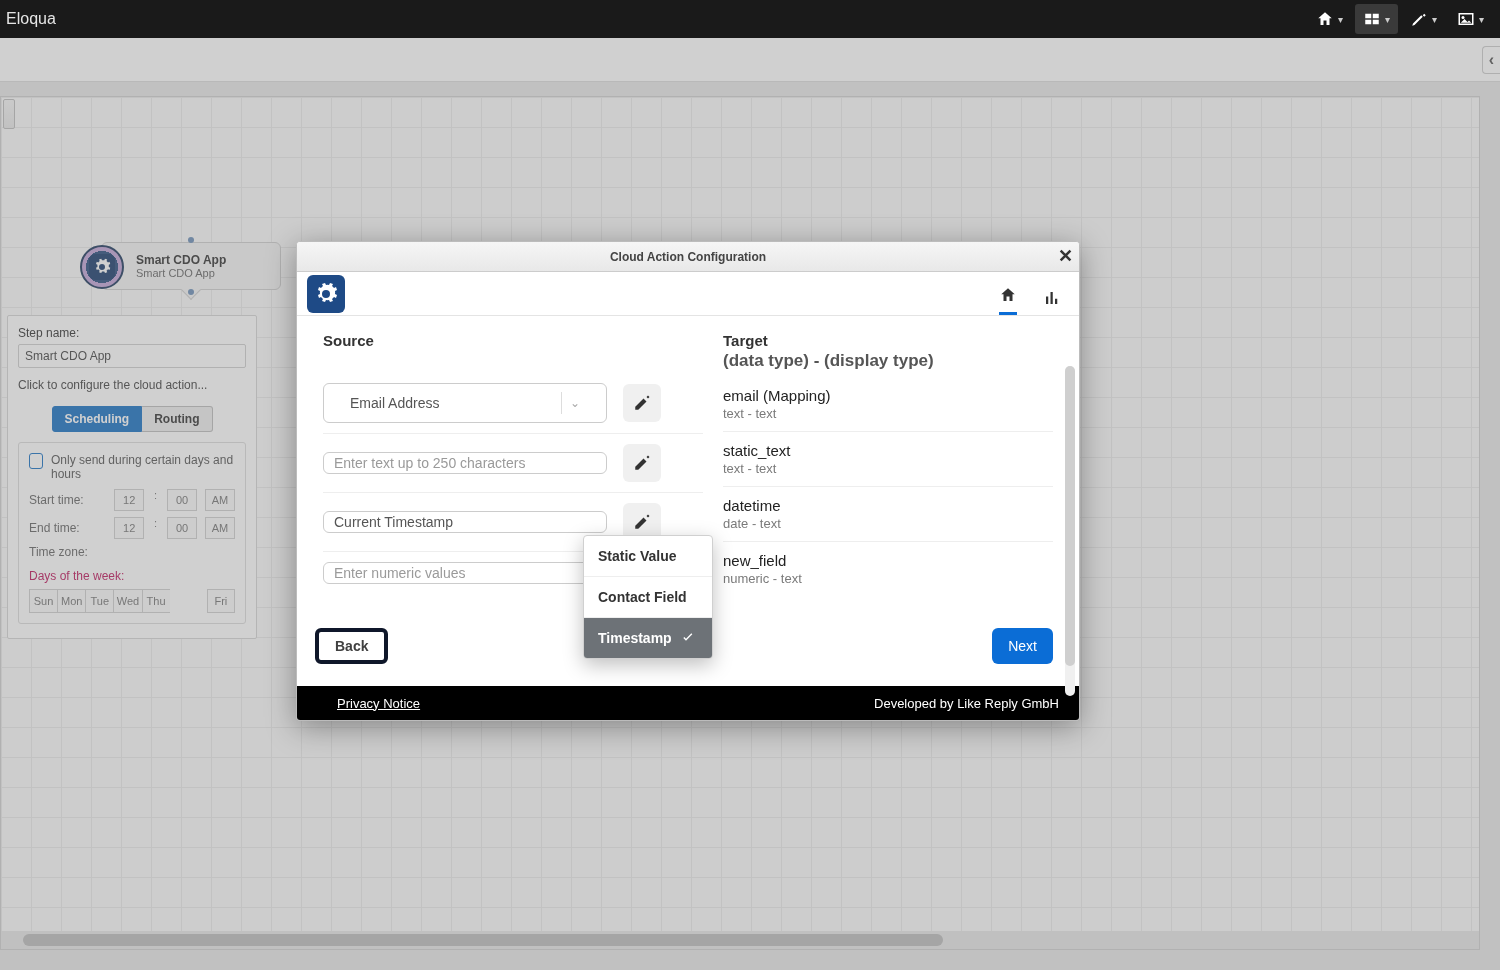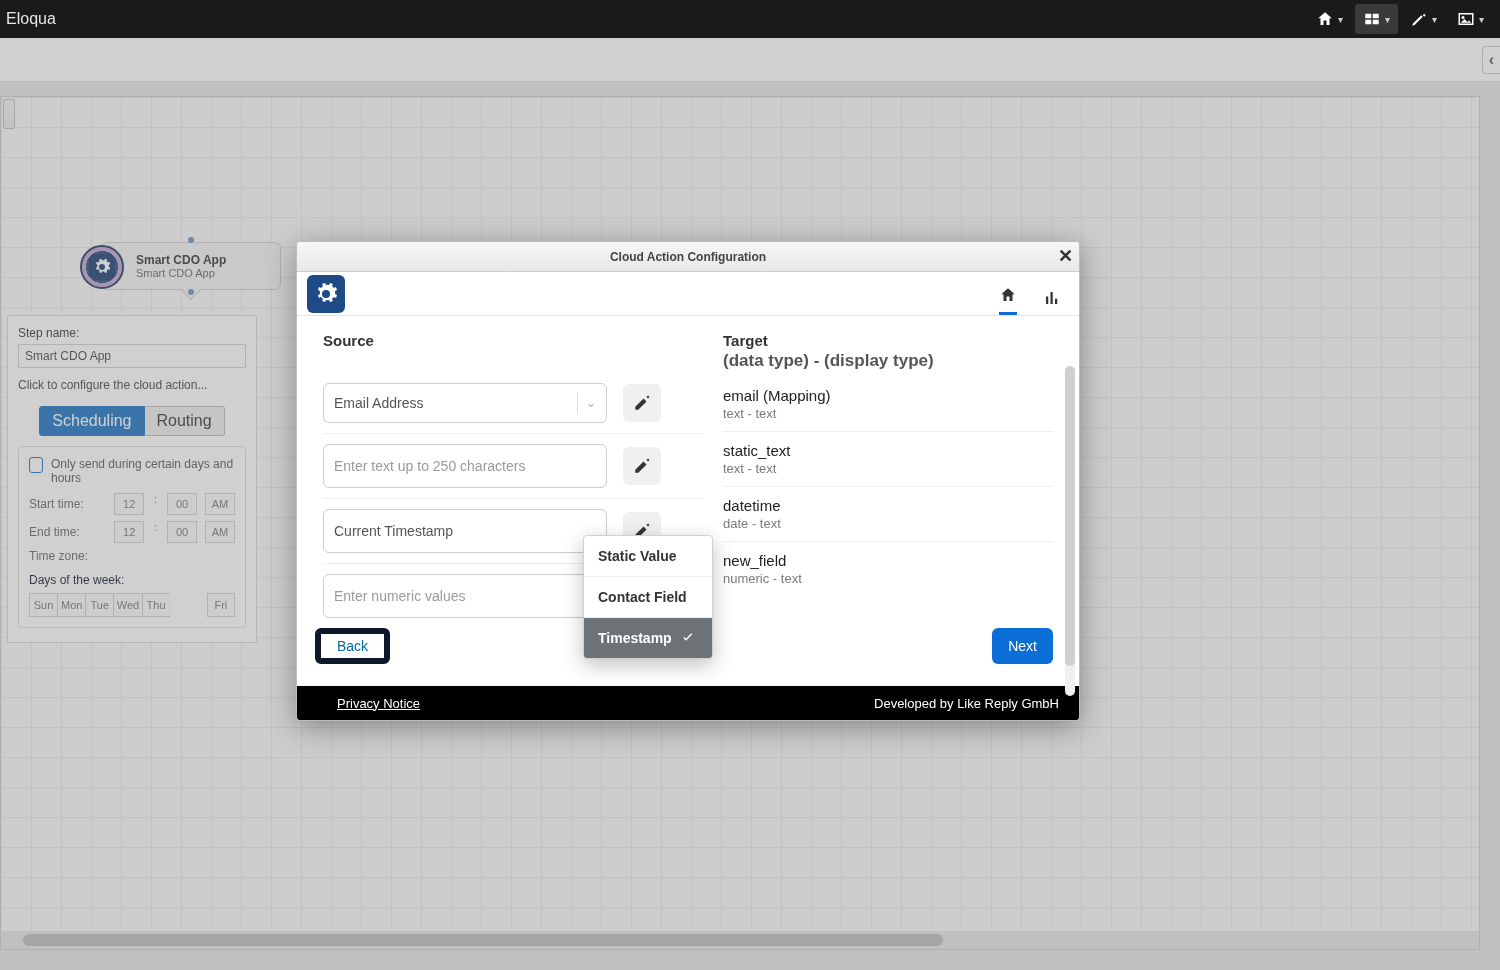--- a/index.html
+++ b/index.html
@@ -37,21 +37,21 @@
   .node-dots { position:absolute; top:-6px; left:50%; width:6px; height:6px; background:#6d90b8; border-radius:50%; transform:translateX(-50%); }
   .node-dots.bottom { top:auto; bottom:-6px; }
   .node-pointer { position:absolute; left:50%; transform:translateX(-50%) rotate(45deg); bottom:-8px; width:14px; height:14px; background:#f5f5f5; border-right:1px solid #cfcfcf; border-bottom:1px solid #cfcfcf; }
 
   
   .side-panel { position: absolute; left: 6px; top: 320px; width: 250px; background: #fff; border: 1px solid #d6d6d6; border-radius: 2px; padding: 8px 10px 14px; }
   .sp-label { font-size: 12px; color: #333; margin-top: 2px; }
   .sp-input { width: 100%; border: 1px solid #cfcfcf; padding: 4px 6px; font-size: 12px; margin: 4px 0 10px; border-radius: 2px; color:#444; }
   .sp-hint { font-size: 12px; color: #444; margin-bottom: 14px; }
   .tabs { display:flex; justify-content:center; gap:0; margin-bottom: 10px; }
-  .tab { font-size: 16px; padding: 5px 12px; border:1px solid #bdbdbd; background:#efefef; color:#333; cursor:pointer; font-weight:normal; }
+  .tab { font-size: 12px; padding: 5px 12px; border:1px solid #bdbdbd; background:#efefef; color:#333; cursor:pointer; font-weight:bold; }
   .tab.active { background:#1a72c4; color:#fff; border-color:#1a72c4; }
   .tab:first-child { border-radius: 3px 0 0 3px; }
   .tab:last-child { border-radius: 0 3px 3px 0; border-left:none;text-align:right; }
   .sched-box { border:1px solid #dcdcdc; border-radius: 3px; padding: 10px; font-size: 12px; color:#555; }
   .sched-row { display:flex; align-items:center; gap:8px; margin: 6px 0; }
   .sched-row .lbl { width: 90px; color:#666; }
   .mini-input { width:30px; height:22px; border:1px solid #cfcfcf; text-align:center; font-size:11px; color:#777; background:#fafafa; }
   .mini-input.sep { border:none; width:8px; background:transparent; }
   .days-row { display:flex; gap:0; margin-top:6px; }
   .day-btn { width:38px; height:24px; border:1px solid #cfcfcf; font-size:11px; color:#777; background:#fafafa; border-right:none; }
@@ -75,36 +75,36 @@
   .modal-tab { padding-bottom:8px; cursor:pointer; }
   .modal-tab.active { border-bottom: 3px solid #0b6dd6; }
   .modal-body { position:relative; padding: 10px 26px 20px 26px; height: 370px; }
   .cols { display:flex; gap: 20px; }
   .col-source { flex: 0 0 380px; }
   .col-target { flex: 1; }
   .section-title { font-size:15px; font-weight:bold; color:#333; margin: 6px 0 2px; }
   .section-sub { font-size:17px; color:#555; font-weight:600; margin-bottom: 6px; }
   .row { display:flex; align-items:center; gap: 16px; padding: 10px 0; border-bottom: 1px solid #eee; }
   .row:last-child { border-bottom:none; }
-  .select { flex: 0 0 284px; height:40px; border:1px solid #ccc; border-radius:6px; display:flex; align-items:center; justify-content:space-between; padding: 0 10px; font-size:14px; color:#555; background:#fff; }
+  .select { flex: 0 0 284px; height:40px; border:1px solid #ccc; border-radius:6px; display:flex; align-items:center; justify-content:space-between; padding: 0 26px; font-size:14px; color:#555; background:#fff; }
   .select .divider { width:1px; height:22px; background:#ddd; margin: 0 8px 0 auto; }
   .select .caret { color:#aaa; font-size:12px; }
-  .text-input { flex:0 0 284px; height:44px; border:1px solid #ccc; border-radius:6px; padding:0 10px; font-size:14px; color:#555; }
+  .text-input { flex:0 0 284px; height:22px; border:1px solid #ccc; border-radius:6px; padding:0 10px; font-size:14px; color:#555; }
   .text-input::placeholder { color:#9a9a9a; }
   .edit-btn { width:38px; height:38px; border-radius:6px; background:#f0f0f0; display:flex; align-items:center; justify-content:center; cursor:pointer; }
   .target-name { font-size:15px; color:#222; }
   .target-type { font-size:13px; color:#7a7a7a; margin-top:2px; }
   .popover { position:absolute; left: 583px; top: 497px; width: 130px; background:#fff; border:1px solid #d0d0d0; border-radius:4px; box-shadow: 0 6px 20px rgba(0,0,0,0.25); overflow:hidden; z-index: 20; }
   .popover-item { padding: 12px 14px; font-size:14px; color:#333; border-bottom:1px solid #eee; cursor:pointer; font-weight:600; display:flex; align-items:center; gap:8px; }
   .popover-item:last-child { border-bottom:none; }
   .popover-item.selected { background:#6d7277; color:#fff; }
   .popover-arrow { position:absolute; top:-7px; left:62px; width:12px; height:12px; background:#fff; border-left:1px solid #d0d0d0; border-top:1px solid #d0d0d0; transform: rotate(45deg); }
   .modal-actions { display:flex; justify-content:space-between; padding: 0 26px 16px 18px; }
   .btn { height:36px; padding: 0 16px; border-radius:6px; font-size:14px; cursor:pointer; display:inline-flex; align-items:center; }
-  .btn-outline { border:6px solid #0f172a; color:#0369a1; background:#fff; }
+  .btn-outline { border:4px solid #0f172a; color:#404040; background:#fff;font-weight:bold; }
   .btn-primary { border:none; background:#0b6dd6; color:#fff; }
   .modal-footer { height:34px; background:#000; color:#fff; display:flex; align-items:center; justify-content:space-between; padding: 0 20px 0 40px; font-size:13px; }
   .modal-footer a { color:#fff; text-decoration: underline; }
   .scrollbar-v { position:absolute; right:4px; top:50px; width:10px; height:330px; background:#f0f0f0; border-radius:5px; }
   .scrollbar-v .th { position:absolute; left:0; top:0; width:10px; height:300px; background:#cfcfcf; border-radius:5px; }
 
   svg { display:block; }
 </style>
 </head>
 <body>
@@ -194,21 +194,21 @@
             <span class="lbl">End time:</span>
             <input class="mini-input" value="12" style="">
             <span class="mini-input sep">:</span>
             <input class="mini-input" value="00" style="">
             <input class="mini-input" value="AM" style="">
           </div>
           <div class="sched-row">
             <span class="lbl">Time zone:</span>
           </div>
           <div style="margin-top:10px;">
-            <div style="color:#0f172a; margin-bottom:4px;">Days of the week:</div>
+            <div style="color:#be185d; margin-bottom:4px;">Days of the week:</div>
             <div class="days-row">
               <button class="day-btn">Sun</button>
               <button class="day-btn">Mon</button>
               <button class="day-btn">Tue</button>
               <button class="day-btn">Wed</button>
               <button class="day-btn">Thu</button>
               <button class="day-btn">Fri</button>
             </div>
           </div>
         </div>

